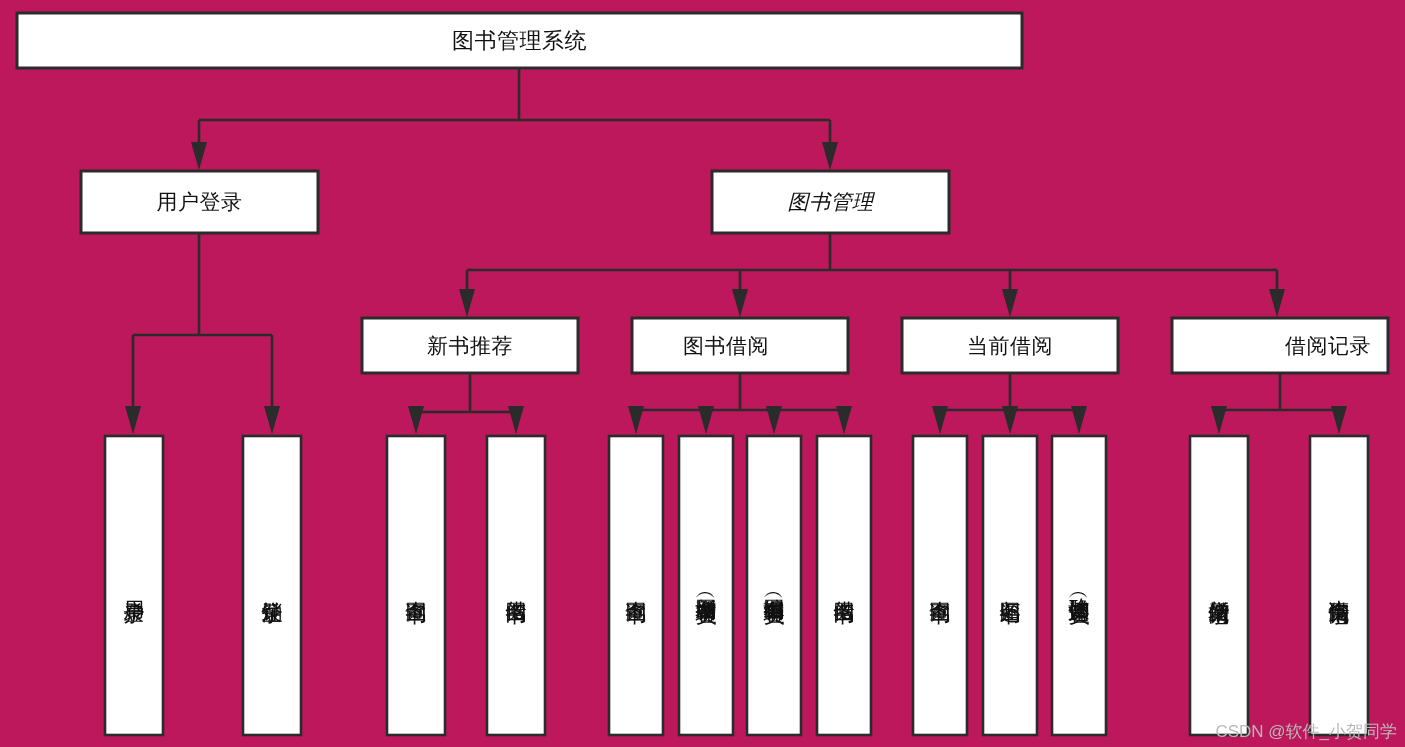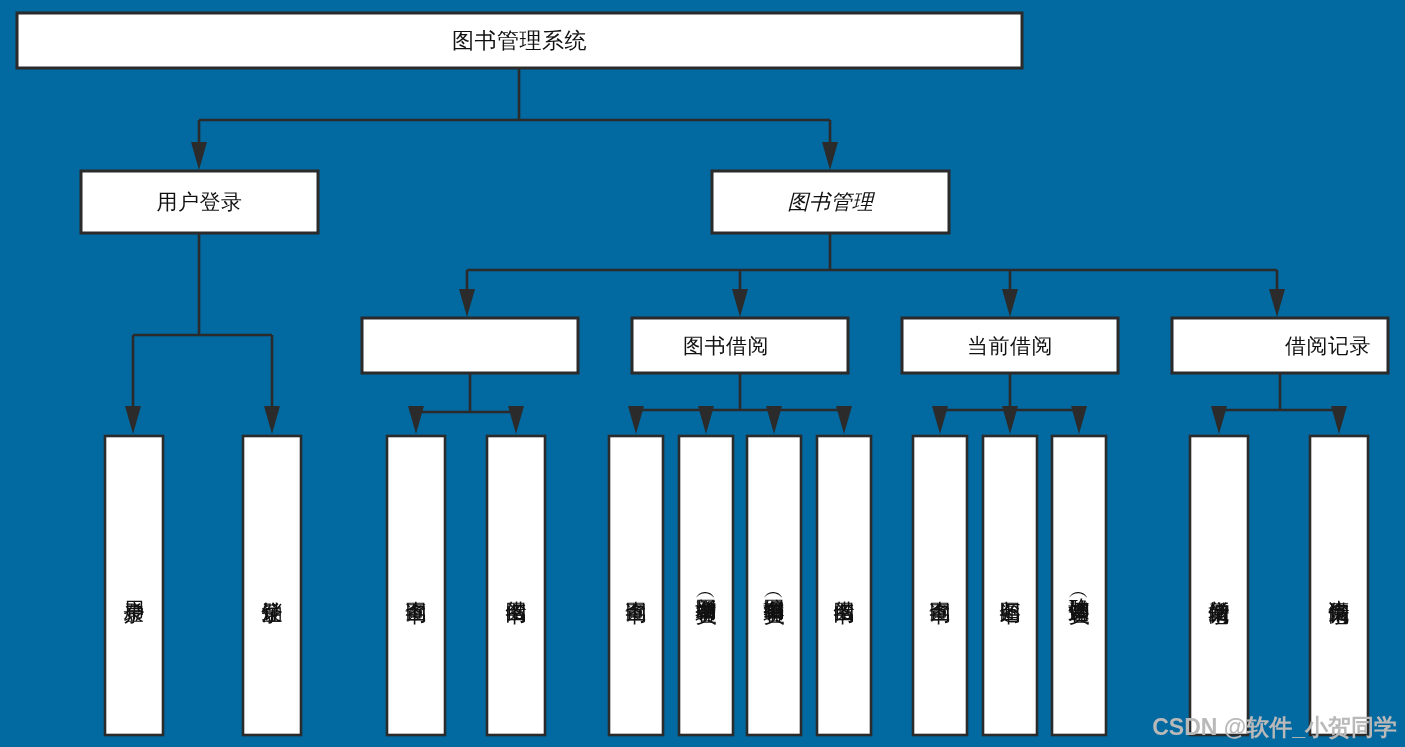--- a/index.html
+++ b/index.html
@@ -10,21 +10,21 @@
   body {
     width: 1405px;
     height: 747px;
     font-family: "Liberation Sans", "DejaVu Sans", sans-serif;
     overflow: hidden;
   }
   #diagram-root {
     position: relative;
     width: 1405px;
     height: 747px;
-    background: #0369a1;
+    background: #be185d;
   }
   svg.diagram-canvas {
     position: absolute;
     left: 0;
     top: 0;
     width: 1405px;
     height: 747px;
   }
   .node-box {
     fill: #ffffff;
@@ -72,25 +72,24 @@
     pointer-events: none;
   }
   .title-label {
     font-size: 22px;
   }
   .watermark {
     position: absolute;
     right: 8px;
     bottom: 4px;
     color: #b9b9b9;
-    font-size: 23px;
+    font-size: 17px;
     font-family: "Liberation Sans", "DejaVu Sans", sans-serif;
     white-space: nowrap;
     pointer-events: none;
-    font-weight: bold;
   }
 </style>
 </head>
 <body>
 
 <div id="diagram-root">
 
   <svg class="diagram-canvas" viewBox="0 0 1405 747">
 
     <rect class="node-box" x="17" y="13" width="1005" height="55"></rect>
@@ -168,20 +167,21 @@
       <polygon class="arrow-head" points="1339,434 1331,406 1347,406"></polygon>
     </g>
 
   </svg>
 
   <div class="node-label-h title-label" style="left:17px; top:13px; width:1005px; height:55px;">图书管理系统</div>
 
   <div class="node-label-h" style="left:81px; top:171px; width:237px; height:62px;">用户登录</div>
   <div class="node-label-h" style="left:712px; top:171px; width:237px; height:62px;font-style:italic;">图书管理</div>
 
+  <div class="node-label-h" style="left:362px; top:318px; width:216px; height:55px;">新书推荐</div>
   <div class="node-label-h" style="left:632px; top:318px; width:188px; height:55px;">图书借阅</div>
   <div class="node-label-h" style="left:902px; top:318px; width:216px; height:55px;border-radius:18px;">当前借阅</div>
   <div class="node-label-h" style="left:1214px; top:318px; width:184px; height:55px;margin-left:22px;">借阅记录</div>
 
   <div class="node-label-v" style="left:105px; top:436px; width:58px; height:299px;">用户登录</div>
   <div class="node-label-v" style="left:243px; top:436px; width:58px; height:299px;">注销登录</div>
 
   <div class="node-label-v" style="left:387px; top:436px; width:58px; height:299px;">查询图书</div>
   <div class="node-label-v" style="left:487px; top:436px; width:58px; height:299px;">借阅图书</div>
 

